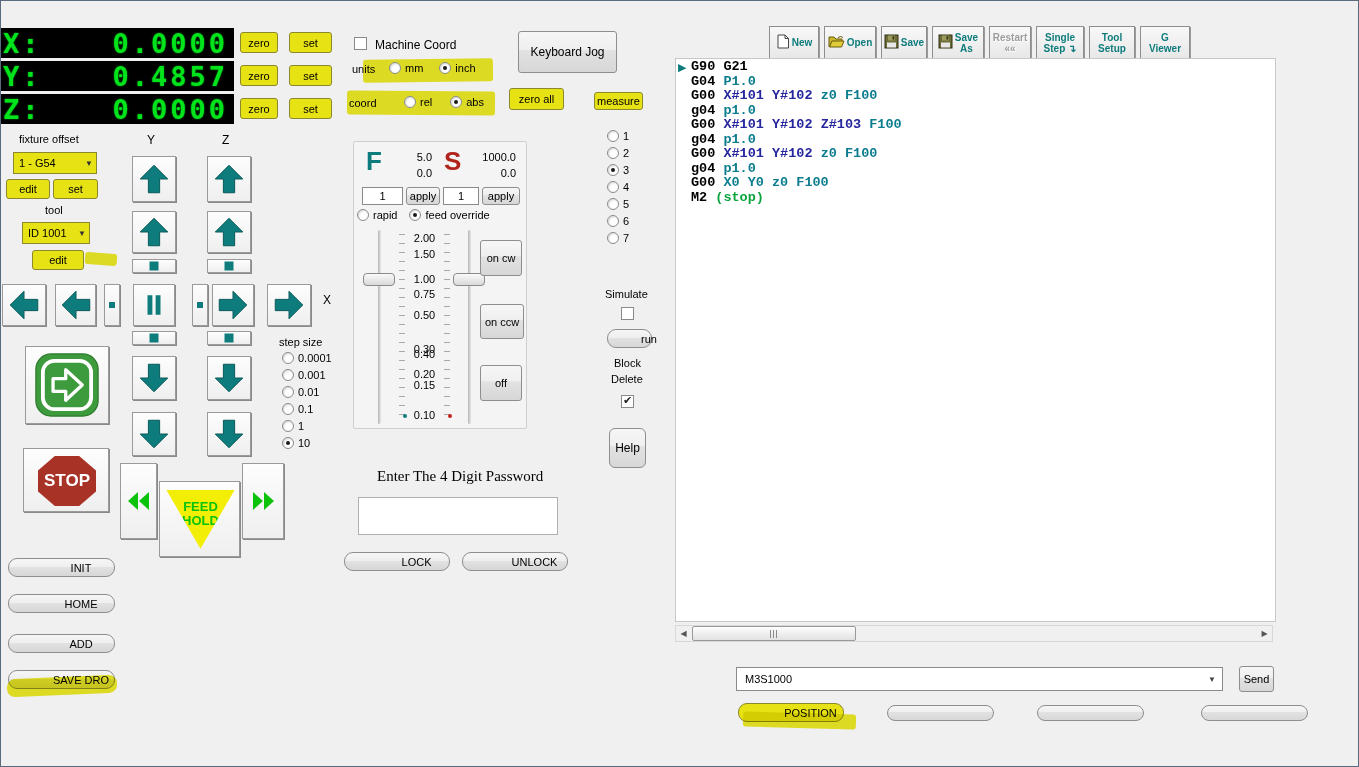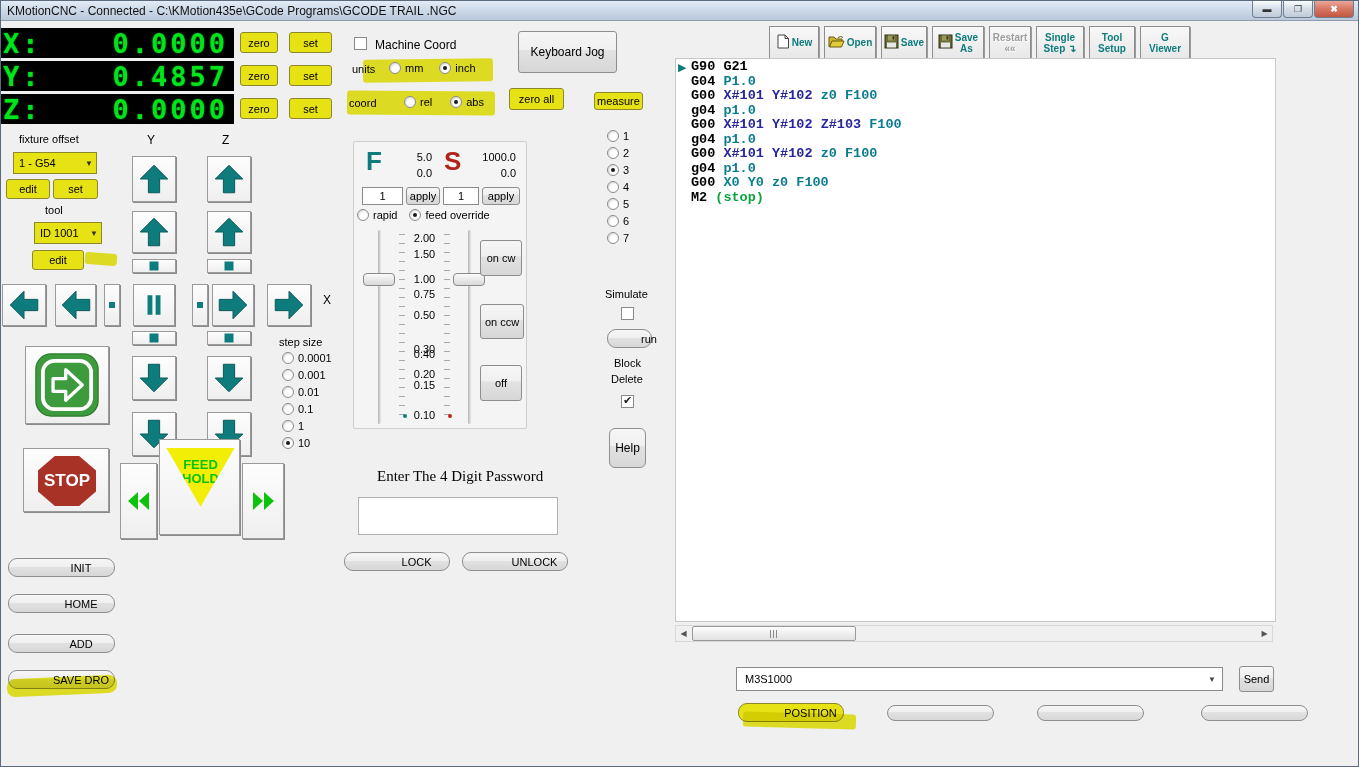--- a/index.html
+++ b/index.html
@@ -114,34 +114,20 @@
     text-align:center; font-weight:bold; color:#0cc30c; font-size:13px; line-height:14px; padding-top:10px;
     filter:drop-shadow(0 0 3px #eaea60); }
   .pwd-label { position:absolute; font-family:"Liberation Serif", serif; font-size:15px; }
   .pwd-box { position:absolute; background:#fff; border:1px solid #b0b0b0; }
 </style>
 </head>
 <body>
 
 <div class="screen">
 
-  <div class="titlebar">
-    <span>KMotionCNC - Connected - C:\KMotion435e\GCode Programs\GCODE TRAIL .NGC</span>
-    <div class="winbtns">
-      <div class="wbtn">
-          <span>▬</span>
-        </div>
-      <div class="wbtn">
-          <span>❐</span>
-        </div>
-      <div class="wbtn close">
-          <span>✖</span>
-        </div>
-    </div>
-  </div>
 
   <div class="dro-box" style="top:27px;">
     <span>X:</span>
     <span>0.0000</span>
   </div>
   <div class="dro-box" style="top:60px;">
     <span>Y:</span>
     <span>0.4857</span>
   </div>
   <div class="dro-box" style="top:93px;">
@@ -190,21 +176,21 @@
 
   <span class="lbl" style="left:18px;top:132px;">fixture offset</span>
   <div class="ddl" style="left:12px;top:151px;width:84px;height:22px;">
     <span>1 - G54</span>
     <span class="arr">▼</span>
   </div>
   <div class="btn hl" style="left:5px;top:178px;width:44px;height:20px;">edit</div>
   <div class="btn hl" style="left:52px;top:178px;width:45px;height:20px;">set</div>
 
   <span class="lbl" style="left:44px;top:203px;">tool</span>
-  <div class="ddl" style="left:33px;top:221px;width:68px;height:22px;">
+  <div class="ddl" style="left:21px;top:221px;width:68px;height:22px;">
     <span>ID 1001</span>
     <span class="arr">▼</span>
   </div>
   <div class="btn hl" style="left:31px;top:249px;width:52px;height:20px;">edit</div>
   <div class="marker" style="left:84px;top:252px;width:32px;height:12px;transform:rotate(4deg);"></div>
 
   <span class="lbl" style="left:146px;top:132px;font-size:12px;">Y</span>
   <span class="lbl" style="left:221px;top:132px;font-size:12px;">Z</span>
 
   <div class="jbtn" style="left:131px;top:155px;width:44px;height:46px;">
@@ -389,21 +375,21 @@
     </div>
   </div>
   <div class="jbtn" style="left:119px;top:462px;width:37px;height:76px;">
       <span>
         <svg width="26" height="24" viewBox="0 0 24 24">
           <polygon points="11,3 11,21 1,12" fill="#0cc30c"></polygon>
           <polygon points="22,3 22,21 12,12" fill="#0cc30c"></polygon>
         </svg>
       </span>
     </div>
-  <div class="jbtn" style="left:158px;top:438px;width:81px;height:96px;">
+  <div class="jbtn" style="left:158px;top:480px;width:81px;height:76px;">
     <div class="yield" style="left:5px;top:8px;width:71px;height:60px;">
       <div>FEED</div>
       <div>HOLD</div>
     </div>
   </div>
   <div class="jbtn" style="left:241px;top:462px;width:42px;height:76px;">
       <span>
         <svg width="26" height="24" viewBox="0 0 24 24">
           <polygon points="2,3 12,12 2,21" fill="#0cc30c"></polygon>
           <polygon points="13,3 23,12 13,21" fill="#0cc30c"></polygon>

